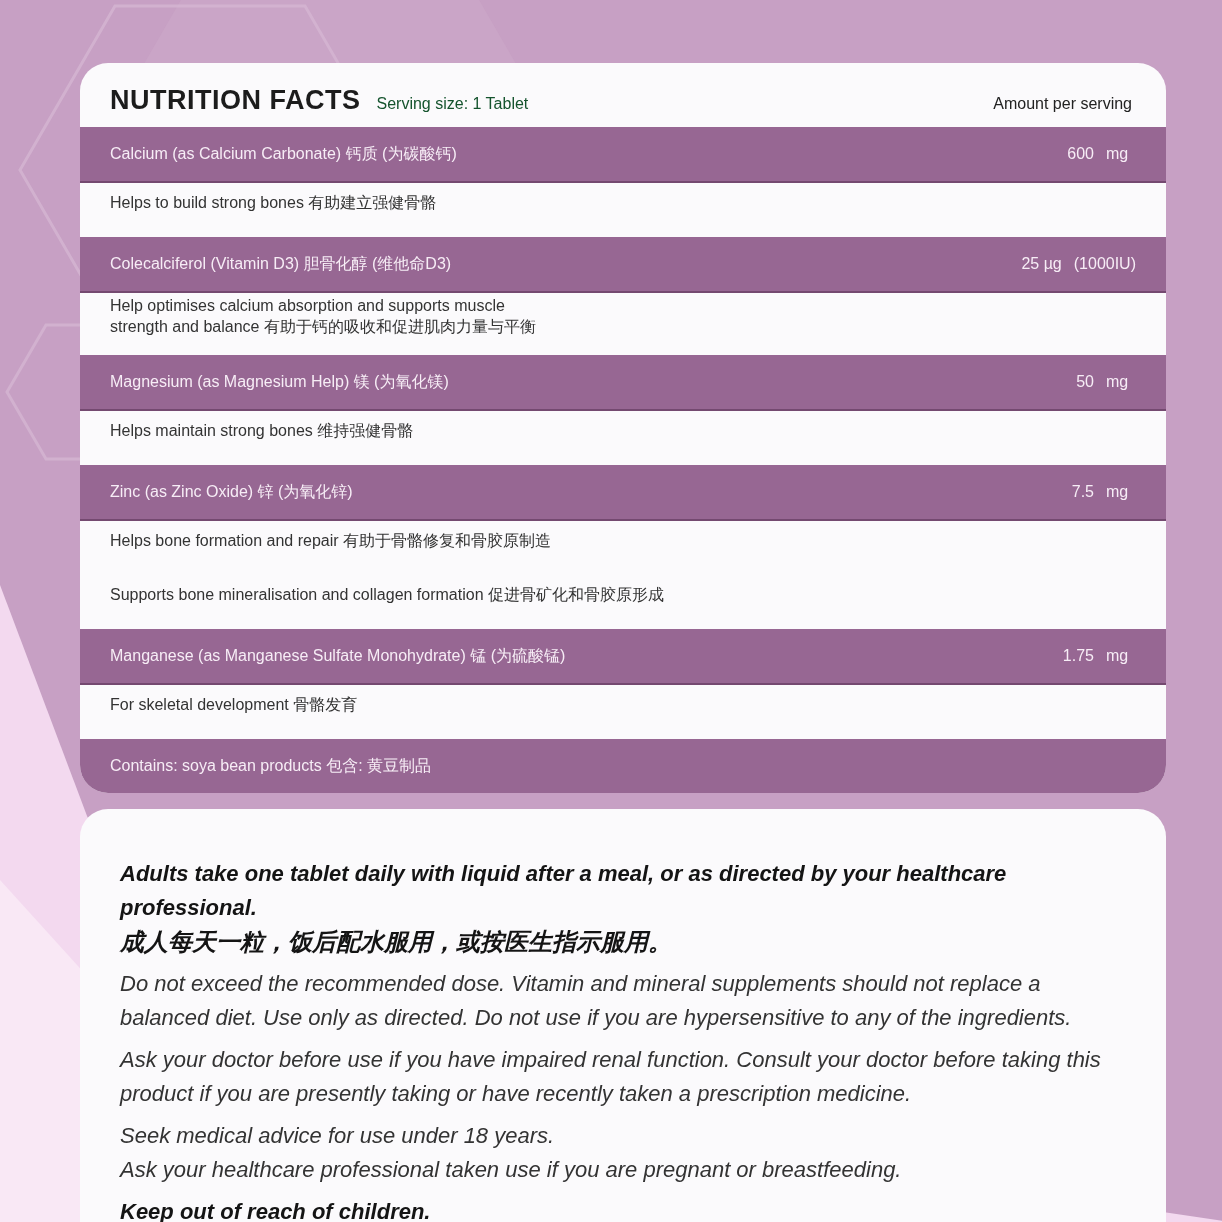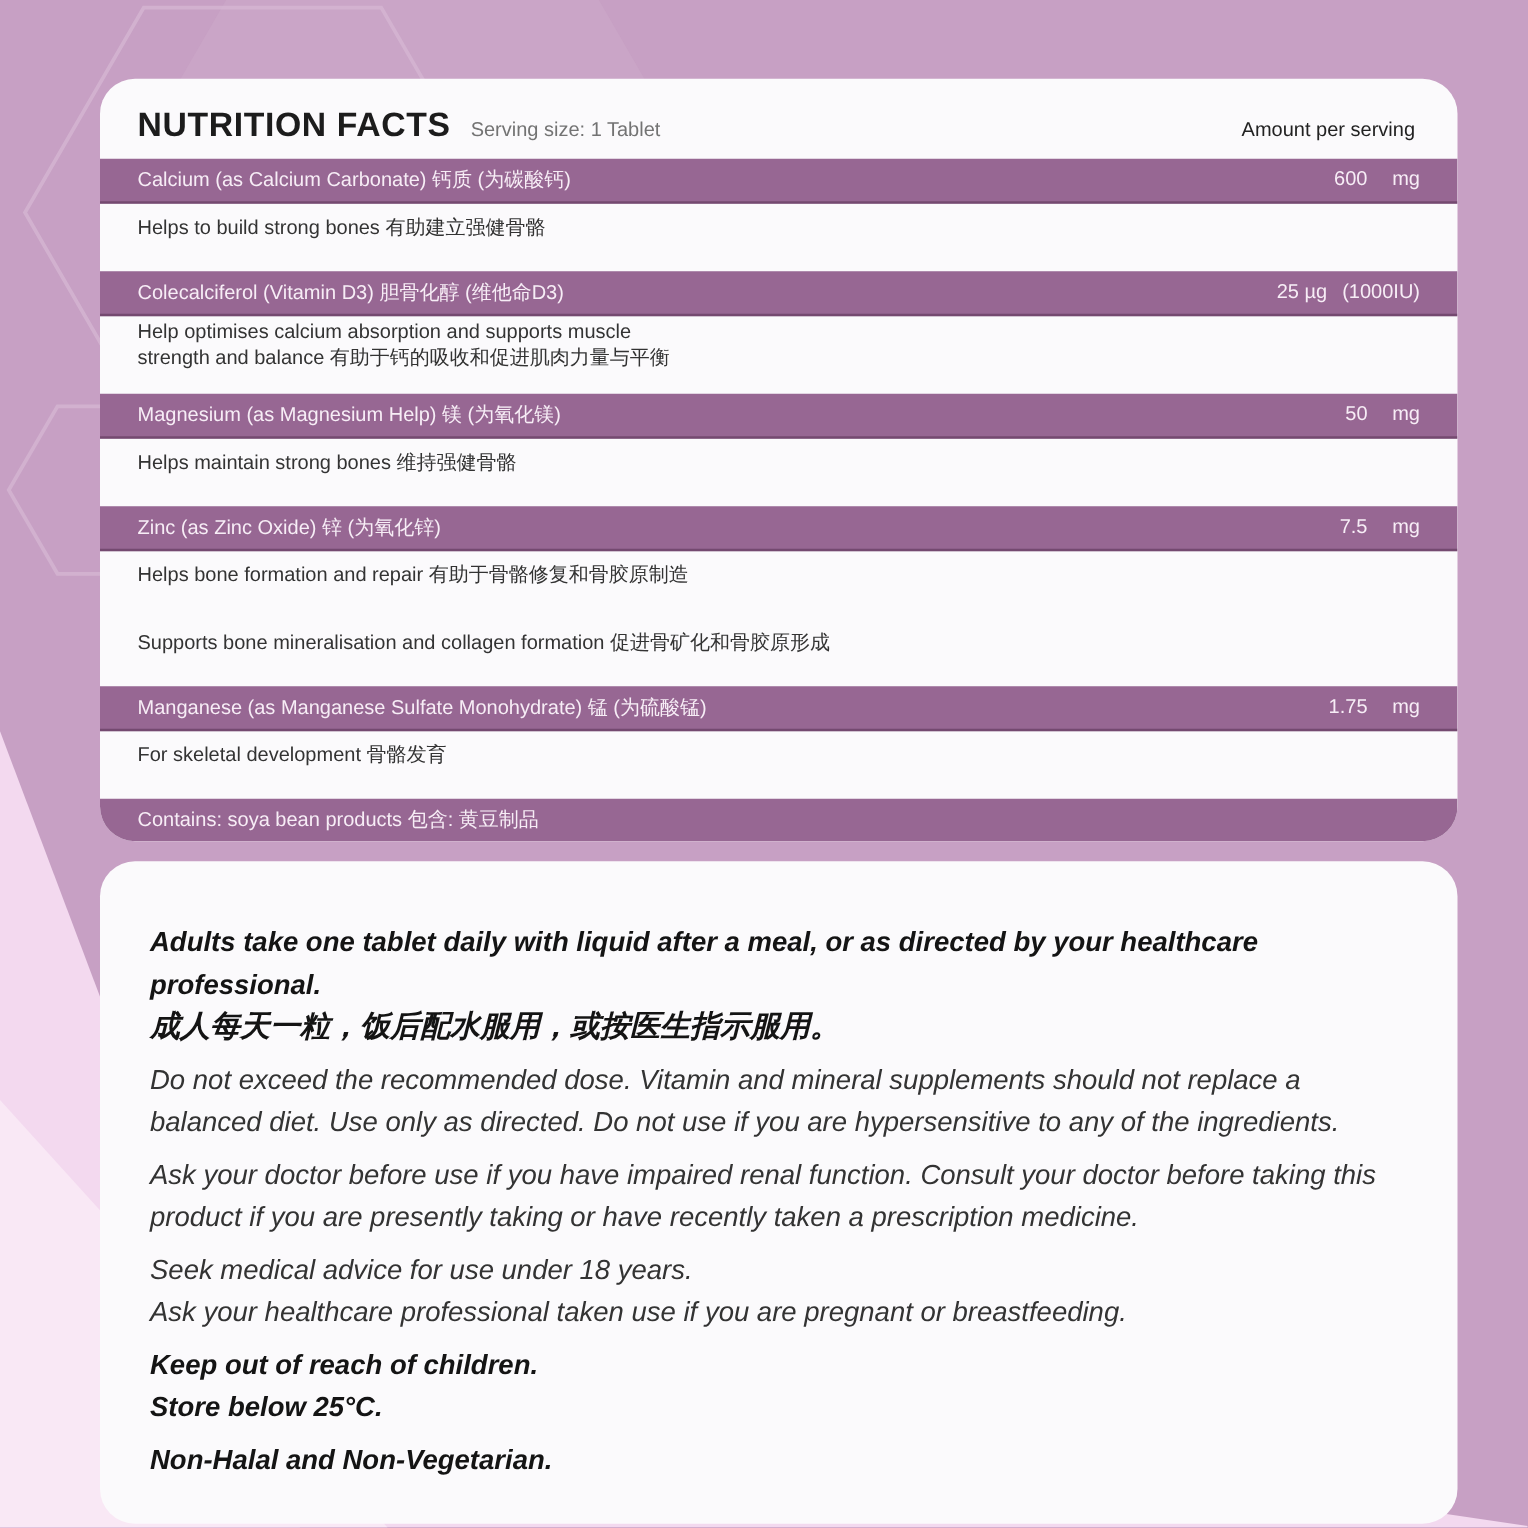--- a/index.html
+++ b/index.html
@@ -32,36 +32,36 @@
   }
 
   
   .nf-header{
     display:flex;align-items:baseline;
     padding:22px 34px 0 30px;height:42px;
   }
   .nf-title{
     margin:0;font-size:27px;font-weight:bold;letter-spacing:.5px;color:var(--ink);
   }
-  .nf-serving{font-size:16px;color:#737373;margin-left:16px;}
+  .nf-serving{font-size:16px;color:#14532d;margin-left:16px;}
   .nf-amount{font-size:16px;color:#222;margin-left:auto;}
 
   .band{
     display:flex;align-items:center;
     background:var(--band);
     height:26px;
-    padding:4px 30px;
+    padding:14px 30px;
     border-bottom:2px solid rgba(60,25,56,.38);
     color:var(--band-text);
     font-size:16px;
   }
   .band-label{flex:0 1 auto;white-space:nowrap;}
   .band-fill{flex:1;}
   .band-value{text-align:right;white-space:nowrap;}
-  .band-unit{min-width:30px;margin-left:12px;text-align:right;white-space:nowrap;}
+  .band-unit{min-width:30px;margin-left:12px;text-align:left;white-space:nowrap;}
 
   .desc{
     display:flex;align-items:center;
     min-height:34px;
     padding:0 30px;
     font-size:16px;color:var(--ink-soft);
     white-space:pre-line;
     line-height:21px;
   }
   .nutrient .desc{padding-top:2px;padding-bottom:18px;}

